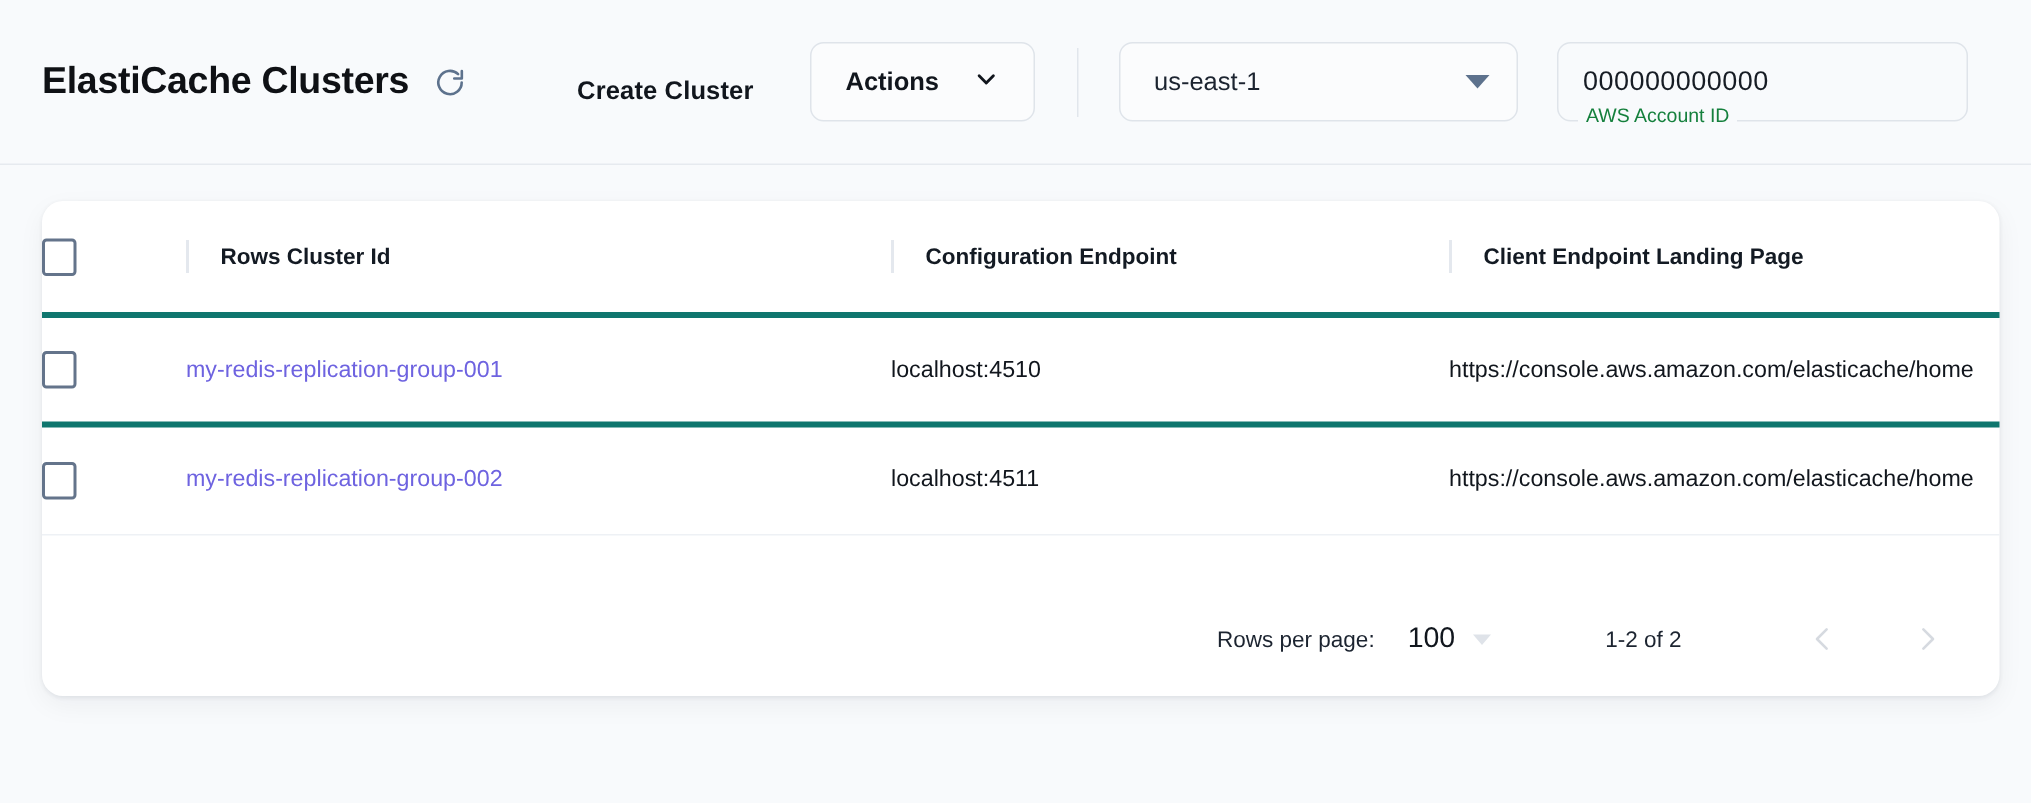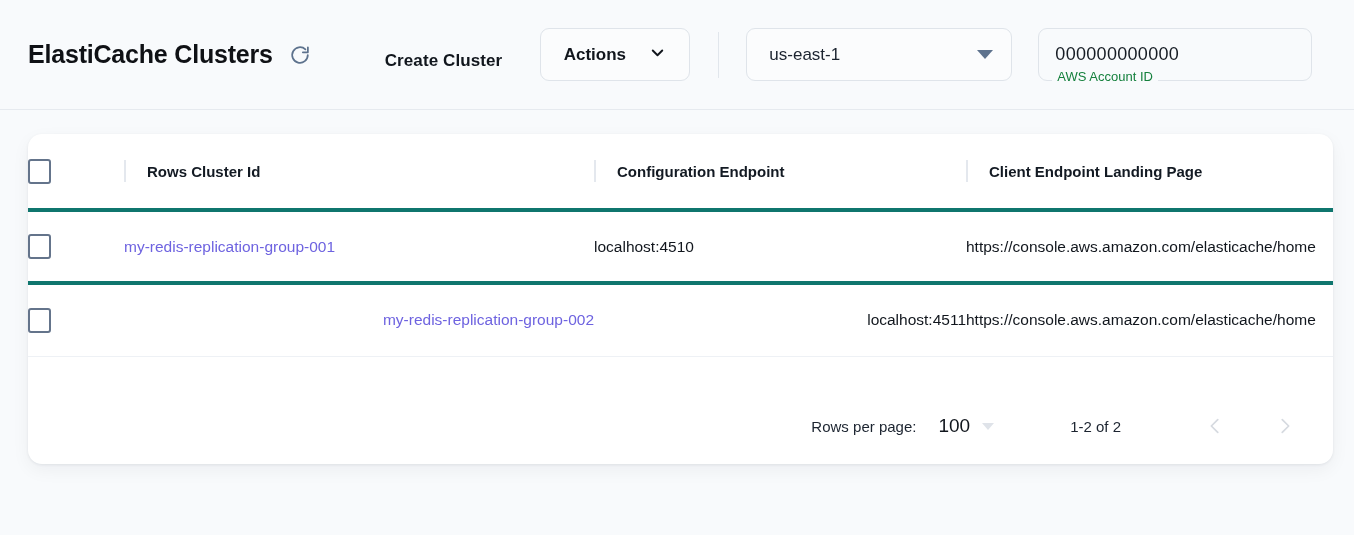--- a/index.html
+++ b/index.html
@@ -215,21 +215,21 @@
     display: block;
   }
 
   .data-table tbody td {
     height: 73px;
     font-size: 15.5px;
     color: #11161d;
     padding: 0;
     border-top: 4px solid #0f766e;
   }
-  .data-table tbody tr:last-child td { border-bottom: 1px solid #eef1f5; text-align: right; }
+  .data-table tbody tr:last-child td { border-bottom: 1px solid #eef1f5; }
 
   .cell-link {
     color: #6e63e0;
     text-decoration: none;
     cursor: pointer;
     font-size: 15.5px;
   }
 
   .cell-text { display: block; }
 

